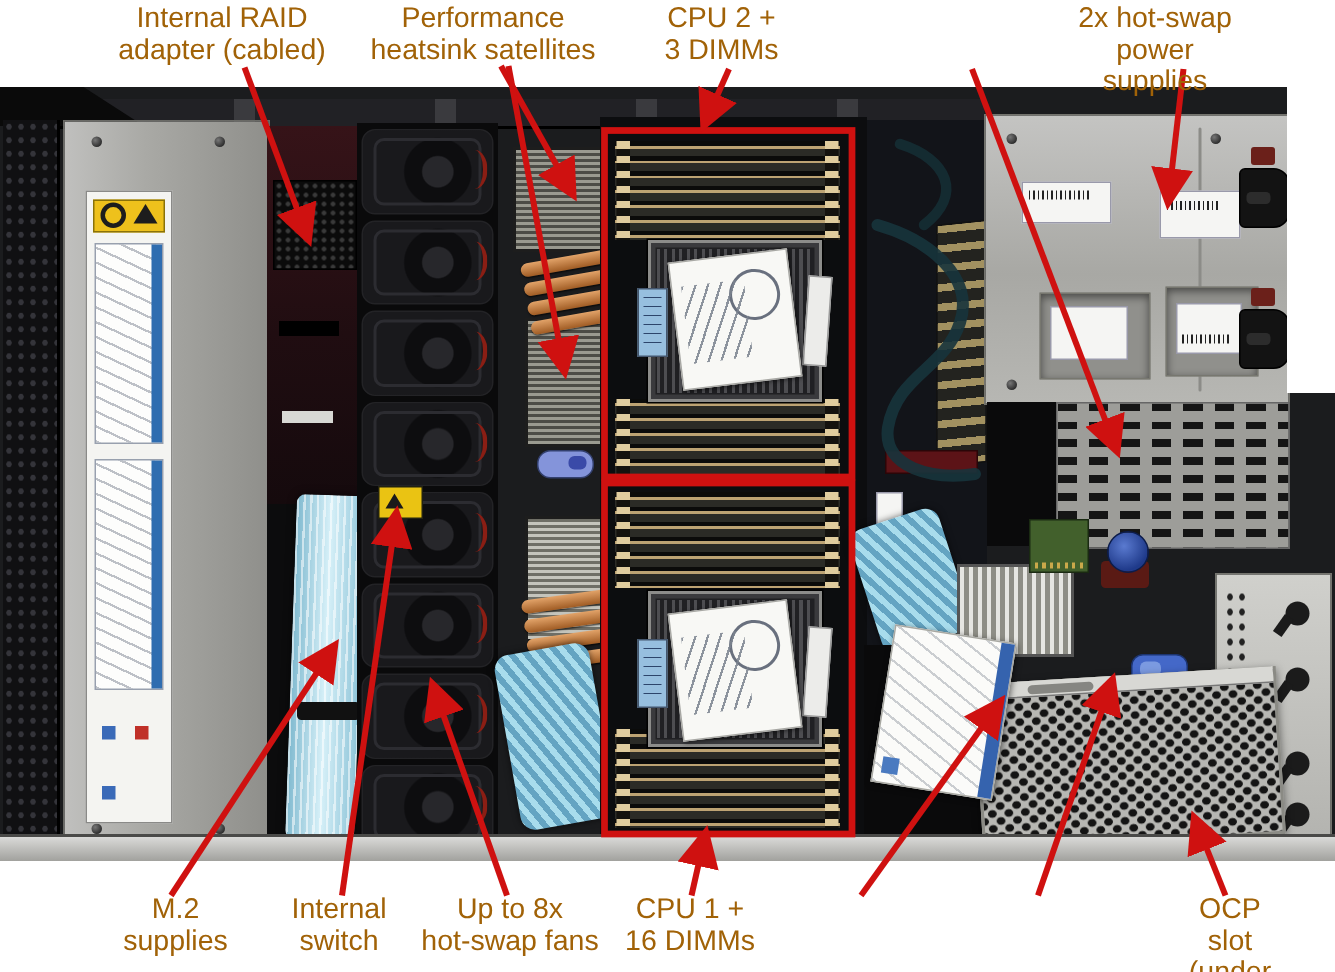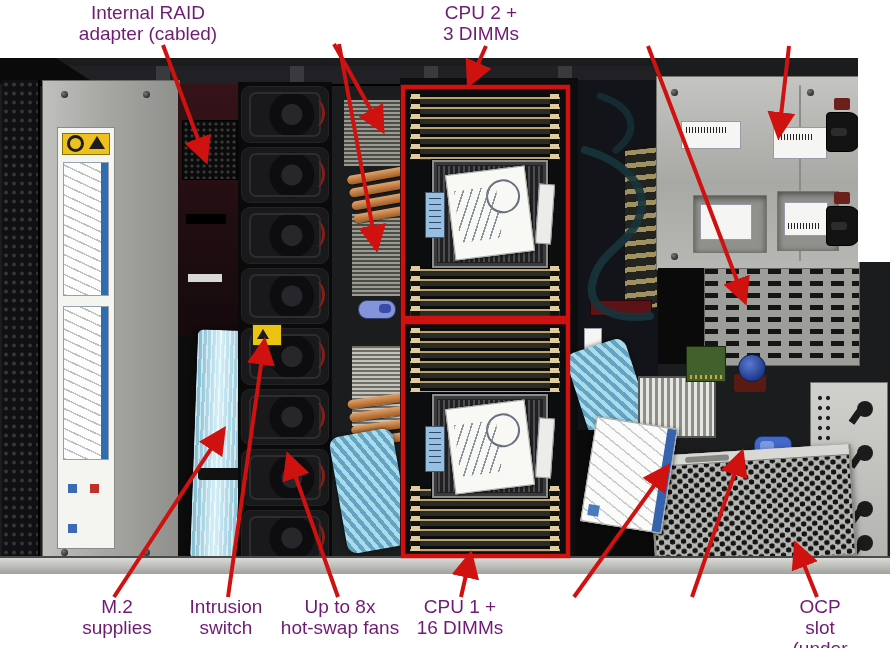--- a/index.html
+++ b/index.html
@@ -1,21 +1,21 @@
 <!DOCTYPE html>
 <html><head>
 <meta charset="utf-8">
 <style>
   html,body{margin:0;padding:0;background:#fff;}
   #stage{position:relative;width:890px;height:648px;background:#fff;overflow:hidden;
          font-family:"Liberation Sans",sans-serif;}
   .abs{position:absolute;}
   
   .note{position:absolute;transform:translateX(-50%);text-align:center;
-        font-size:19px;line-height:21px;color:#701a75;white-space:pre-line;z-index:30;}
+        font-size:19px;line-height:21px;color:#a16207;white-space:pre-line;z-index:30;}
   
   #photo{position:absolute;left:0;top:58px;width:890px;height:518px;background:#1b1c1e;overflow:hidden;z-index:1;}
   .rear-wall{background:#212125;border-bottom:2px solid #000;
              background-image:repeating-linear-gradient(90deg,transparent 0 120px,#3a3a3e 120px 134px);}
   .rack-latch{background:#0a0a0a;clip-path:polygon(0 0,58% 0,100% 100%,0 100%);}
   .bezel{background-color:#101012;background-image:radial-gradient(#34343a 1.6px,transparent 2px);
          background-size:8px 9px;border-right:2px solid #000;}
   .cage{background:linear-gradient(90deg,#c0c0be,#a9a9a5 40%,#8f8f8b);border:1px solid #6a6a66;}
   .screw{width:7px;height:7px;border-radius:50%;background:radial-gradient(circle at 35% 35%,#777,#111);}
   .cage-label{background:#f4f4f1;border:1px solid #8a8a88;}
@@ -290,26 +290,30 @@
     <line x1="228" y1="597" x2="264" y2="344" stroke="#cf1110" stroke-width="4" marker-end="url(#ah)"></line>
     <line x1="338" y1="597" x2="289" y2="458" stroke="#cf1110" stroke-width="4" marker-end="url(#ah)"></line>
     <line x1="461" y1="597" x2="470" y2="557" stroke="#cf1110" stroke-width="4" marker-end="url(#ah)"></line>
     <line x1="574" y1="597" x2="666" y2="469" stroke="#cf1110" stroke-width="4" marker-end="url(#ah)"></line>
     <line x1="692" y1="597" x2="741" y2="455" stroke="#cf1110" stroke-width="4" marker-end="url(#ah)"></line>
     <line x1="817" y1="597" x2="797" y2="547" stroke="#cf1110" stroke-width="4" marker-end="url(#ah)"></line>
   </svg>
 
   <div class="note" style="left:148px;top:2px;">Internal RAID
 adapter (cabled)</div>
+  <div class="note" style="left:322px;top:2px;">Performance
+heatsink satellites</div>
   <div class="note" style="left:481px;top:2px;">CPU 2 +
 3 DIMMs</div>
+  <div class="note" style="left:770px;top:2px;">2x hot-swap
+power supplies</div>
 
   <div class="note" style="left:117px;top:596px;">M.2
 supplies</div>
-  <div class="note" style="left:226px;top:596px;">Intrusion
+  <div class="note" style="left:226px;top:596px;">Internal
 switch</div>
   <div class="note" style="left:340px;top:596px;">Up to 8x
 hot-swap fans</div>
   <div class="note" style="left:460px;top:596px;">CPU 1 +
 16 DIMMs</div>
   <div class="note" style="left:820px;top:596px;">OCP slot
 (under slot 1)</div>
 </div>
 
 </body></html>

